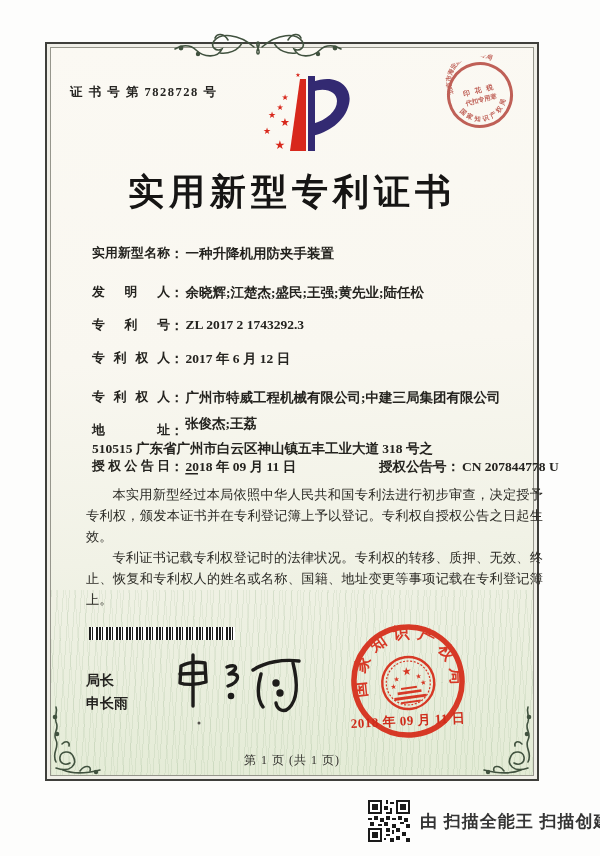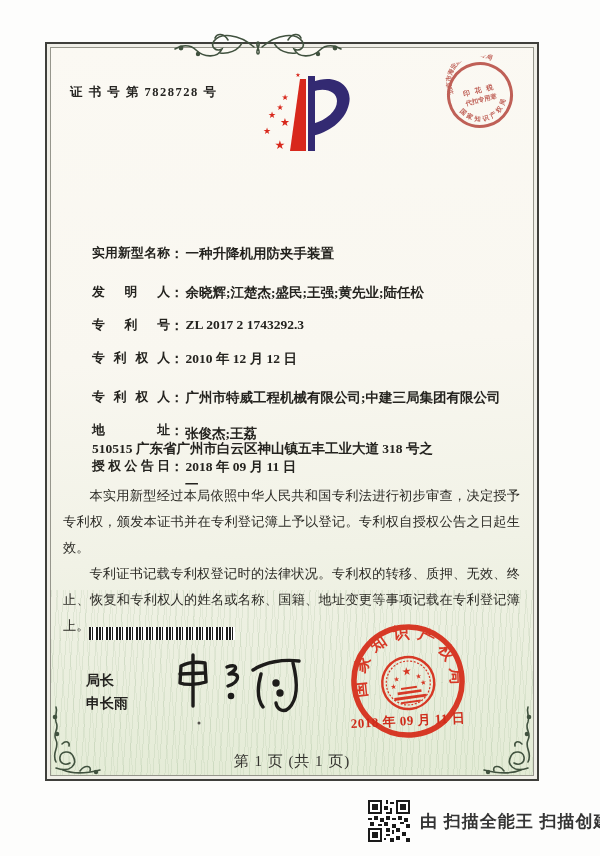--- a/index.html
+++ b/index.html
@@ -25,34 +25,34 @@
   .cert-no{position:absolute;left:23px;top:40px;font-size:12.5px;font-weight:700;letter-spacing:1.5px;color:#262522;text-align:right;}
   .logo{position:absolute;left:205px;top:22px;}
   .tax-seal{position:absolute;left:396px;top:14px;transform:rotate(-14deg);opacity:.85;}
   .title{position:absolute;left:0;top:124px;width:100%;text-align:center;
     font-size:36px;font-weight:700;letter-spacing:5px;color:#161514;}
   .rows{position:absolute;left:33px;top:0;right:16px;}
   .row{position:absolute;left:12px;right:0;font-size:13.5px;font-weight:700;color:#24231f;}
   .row .lbl{display:inline-block;width:78px;text-align:justify;text-align-last:justify;vertical-align:top;font-size:12.8px;}
   .row .colon{display:inline-block;vertical-align:top;margin:0 2px 0 0;}
   .row .val{display:inline-block;vertical-align:top;white-space:nowrap;}
-  .row .val2{display:block;margin-left:93px;margin-top:18px;}
+  .row .val2{display:block;margin-left:93px;margin-top:8px;}
   .row .grant-right{position:absolute;left:287px;top:0;white-space:nowrap;}
   .r1{top:201px}.r2{top:240px}.r3{top:273px}.r4{top:306px}.r5{top:345px}.r6{top:378px}.r7{top:414px}
-  .paras{position:absolute;left:16px;top:440px;width:457px;
-    font-size:13.2px;line-height:26px;color:#2b2a25;text-align:justify;font-family:Liberation Mono, monospace;}
+  .paras{position:absolute;left:39px;top:440px;width:457px;
+    font-size:13.2px;line-height:21px;color:#2b2a25;text-align:justify;}
   .paras p{margin:0;text-indent:2em;}
   .barcode{position:absolute;left:42px;top:583px;width:146px;height:13px;
     background:repeating-linear-gradient(90deg,#1c1c1c 0 1.5px,#fff 1.5px 3px,#1c1c1c 3px 4px,#fff 4px 6.5px,#1c1c1c 6.5px 8.5px,#fff 8.5px 10px);}
   .director{position:absolute;left:39px;top:625px;font-size:14px;font-weight:700;line-height:23px;color:#242320;}
   .signature{position:absolute;left:118px;top:606px;}
   .issue-seal{position:absolute;left:301px;top:575px;}
   .seal-date{position:absolute;left:294px;top:668px;width:134px;text-align:center;
     font-size:13px;font-weight:700;color:#cf2b1a;transform:rotate(-3deg);letter-spacing:.5px;}
-  .page-footer{position:absolute;left:0;top:708px;width:100%;text-align:center;font-size:15px;color:#33322e;letter-spacing:1px;}
+  .page-footer{position:absolute;left:0;top:708px;width:100%;text-align:center;font-size:12px;color:#33322e;letter-spacing:1px;}
   .flourish-top{position:absolute;left:121px;top:-17px;}
   .corner{position:absolute;top:660px;}
   .corner.bl{left:-1px;}
   .corner.br{right:-1px;transform:scaleX(-1);}
   .credit{position:absolute;left:368px;top:800px;display:flex;align-items:center;gap:10px;}
   .credit-text{font-family:"Liberation Sans","DejaVu Sans",sans-serif;font-size:17px;font-weight:600;color:#343434;letter-spacing:1px;white-space:nowrap;}
   svg text{font-family:"Liberation Serif","DejaVu Serif",serif;}
 </style>
 </head>
 <body>
@@ -131,44 +131,46 @@
     <text font-size="6.2" fill="#b5463c" font-weight="bold">
       <textPath href="#taxTop" startOffset="1">北京市海淀区地方税务局</textPath>
     </text>
     <text font-size="6.4" fill="#b5463c" font-weight="bold" letter-spacing="2.4">
       <textPath href="#taxBottom" startOffset="2">国家知识产权局</textPath>
     </text>
     <text x="37" y="34.5" text-anchor="middle" font-size="7" font-weight="bold" fill="#b5463c" letter-spacing="1.5">印 花 税</text>
     <text x="37" y="44" text-anchor="middle" font-size="6.4" font-weight="bold" fill="#b5463c">代扣专用章</text>
   </svg>
 
+  <div class="title">实用新型专利证书</div>
 
   <div class="rows">
     <div class="row r1">
       <span class="lbl">实用新型名称</span><span class="colon">：</span><span class="val">一种升降机用防夹手装置</span>
     </div>
     <div class="row r2">
       <span class="lbl">发明人</span><span class="colon">：</span><span class="val">余晓辉;江楚杰;盛民;王强;黄先业;陆任松</span>
     </div>
     <div class="row r3">
       <span class="lbl">专利号</span><span class="colon">：</span><span class="val">ZL 2017 2 1743292.3</span>
     </div>
     <div class="row r4">
-      <span class="lbl">专利权人</span><span class="colon">：</span><span class="val">2010 年 12 月 12 日</span>
+      <span class="lbl">专利权人</span><span class="colon">：</span><span class="val">2017 年 6 月 12 日</span>
     </div>
     <div class="row r5">
       <span class="lbl">专利权人</span><span class="colon">：</span><span class="val">广州市特威工程机械有限公司;中建三局集团有限公司</span>
       <span class="val2">张俊杰;王荔</span>
     </div>
     <div class="row r6">
       <span class="lbl">地址</span><span class="colon">：</span><span class="val">510515 广东省广州市白云区神山镇五丰工业大道 318 号之</span>
       <span class="val2">一</span>
     </div>
     <div class="row r7">
       <span class="lbl">授权公告日</span><span class="colon">：</span><span class="val">2018 年 09 月 11 日</span>
+      <span class="grant-right"><span>授权公告号</span><span class="colon">：</span><span>CN 207844778 U</span></span>
     </div>
   </div>
 
   <div class="paras">
     <p>本实用新型经过本局依照中华人民共和国专利法进行初步审查，决定授予专利权，颁发本证书并在专利登记簿上予以登记。专利权自授权公告之日起生效。</p>
     <p>专利证书记载专利权登记时的法律状况。专利权的转移、质押、无效、终止、恢复和专利权人的姓名或名称、国籍、地址变更等事项记载在专利登记簿上。</p>
   </div>
 
   <div class="barcode"></div>
 

